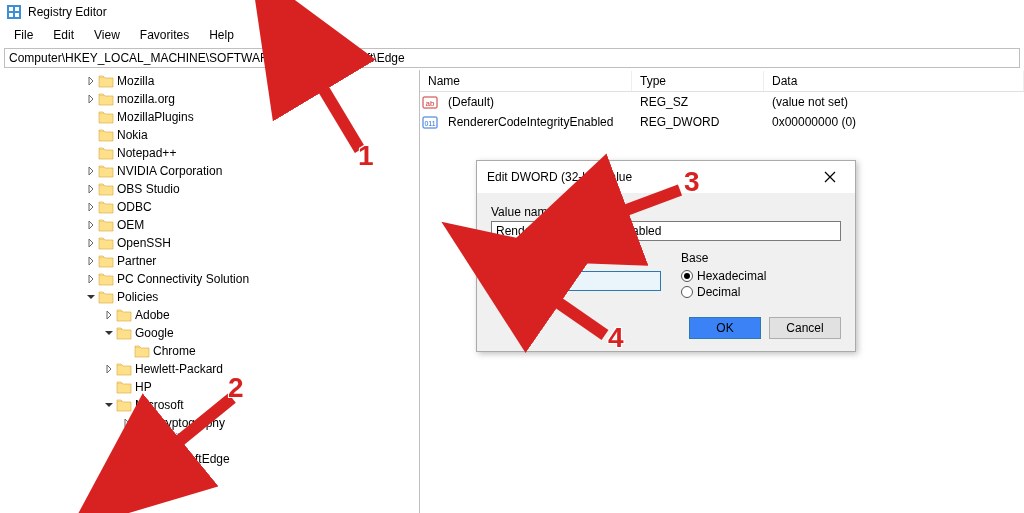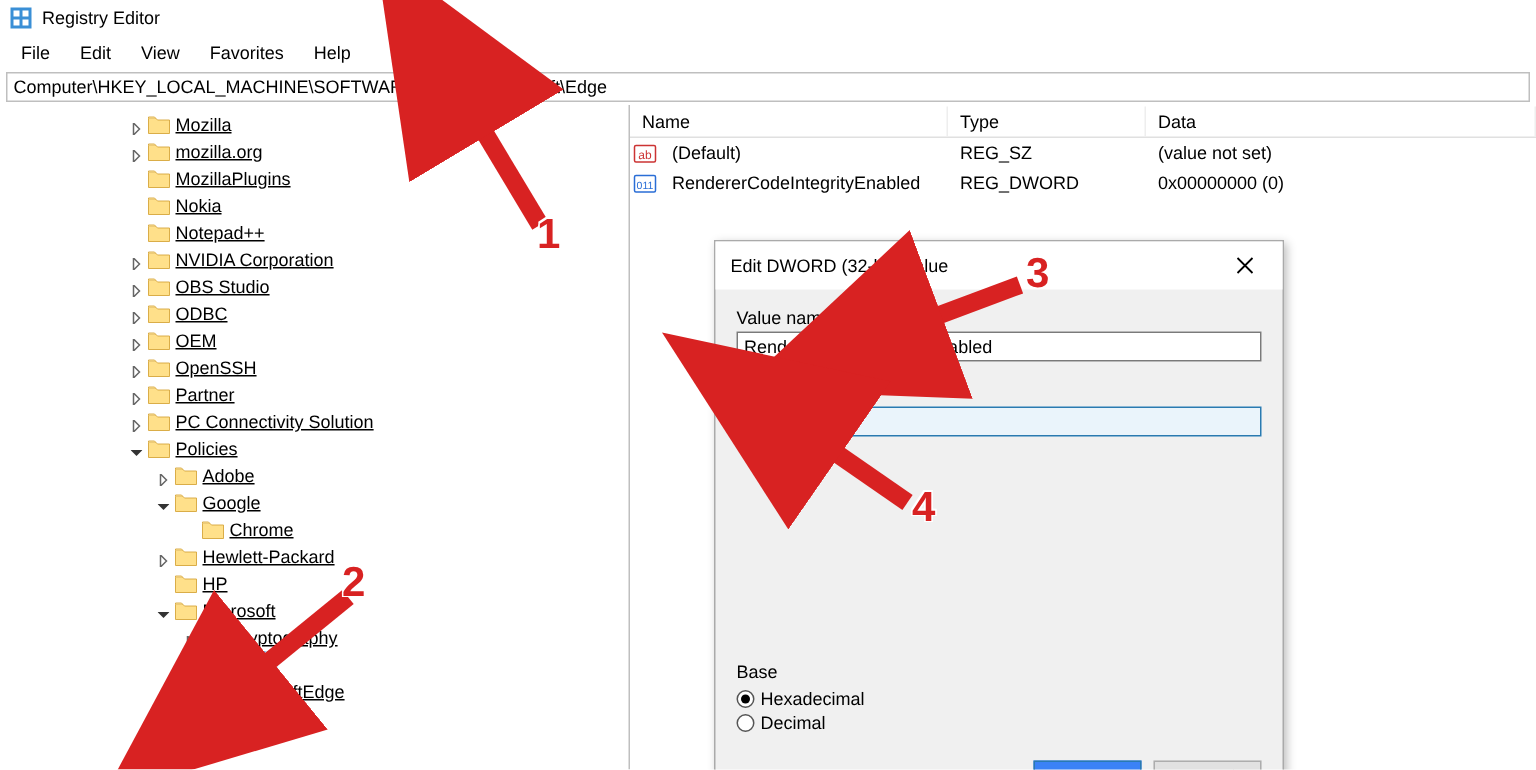--- a/index.html
+++ b/index.html
@@ -60,24 +60,23 @@
     padding: 2px 0 0 0;
   }
   .list-pane {
     flex: 1;
     position: relative;
   }
   
   .tree { padding-left: 0; }
   .tree-node {
     display: flex;
-    align-items: flex-end;
+    align-items: center;
     height: 18px;
     white-space: nowrap;
-    text-decoration: underline;
   }
   .tree-node .expander {
     width: 14px;
     display: inline-flex;
     justify-content: center;
     color: #666;
     font-size: 10px;
   }
   .tree-node .folder-ico {
     width: 16px; height: 14px;
@@ -144,21 +143,21 @@
   .field-label { font-size: 12px; margin: 4px 0 2px 0; }
   .textbox {
     width: 100%;
     border: 1px solid #7a7a7a;
     background: #fff;
     padding: 2px 4px;
     font-size: 12px;
     font-family: inherit;
     height: 20px;
   }
-  .row2 { display: flex; margin-top: 10px; gap: 20px; flex-direction: column; }
+  .row2 { display: flex; margin-top: 10px; gap: 20px; }
   .valuedata { flex: 0 0 170px; }
   .valuedata .textbox { border: 1px solid #2a7ab0; background: #eaf4fb; }
   .base-group {
     flex: 1;
   }
   .base-group .group-label { font-size: 12px; margin-bottom: 4px; }
   .radio-row { display: flex; align-items: center; gap: 4px; font-size: 12px; margin: 2px 0; }
   .radio-row .radio {
     width: 12px; height: 12px; border: 1px solid #555; border-radius: 50%;
     display: inline-flex; align-items: center; justify-content: center;

